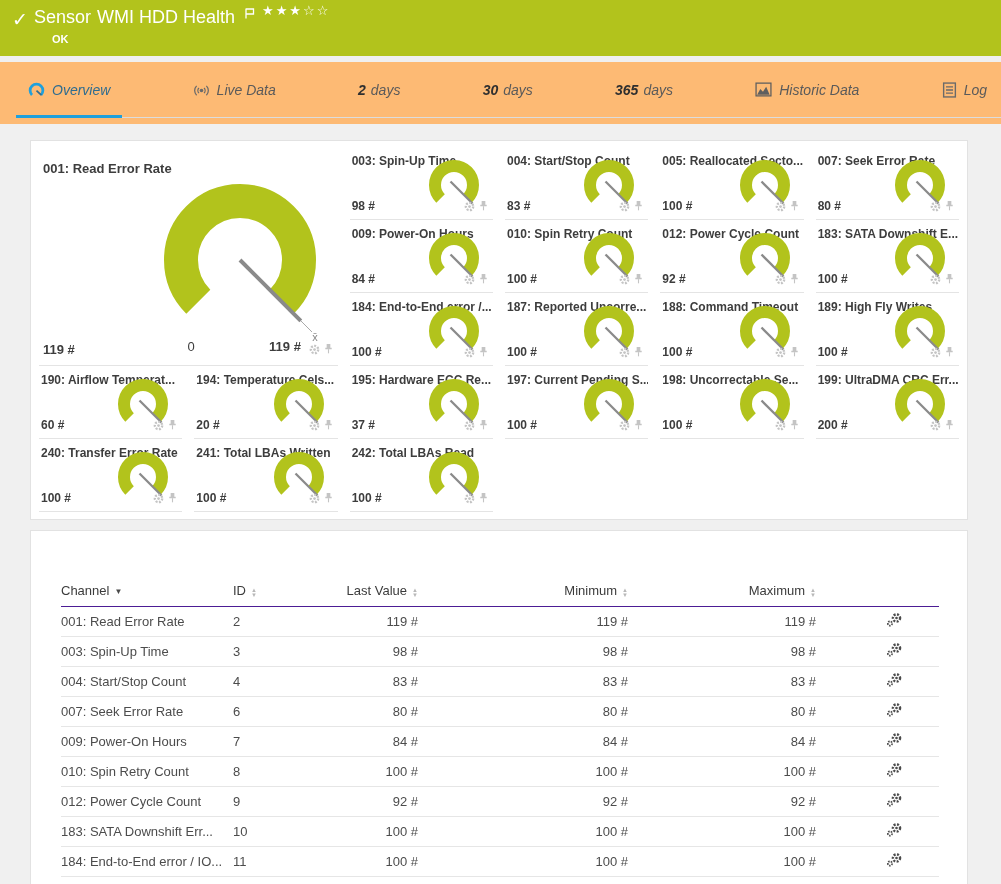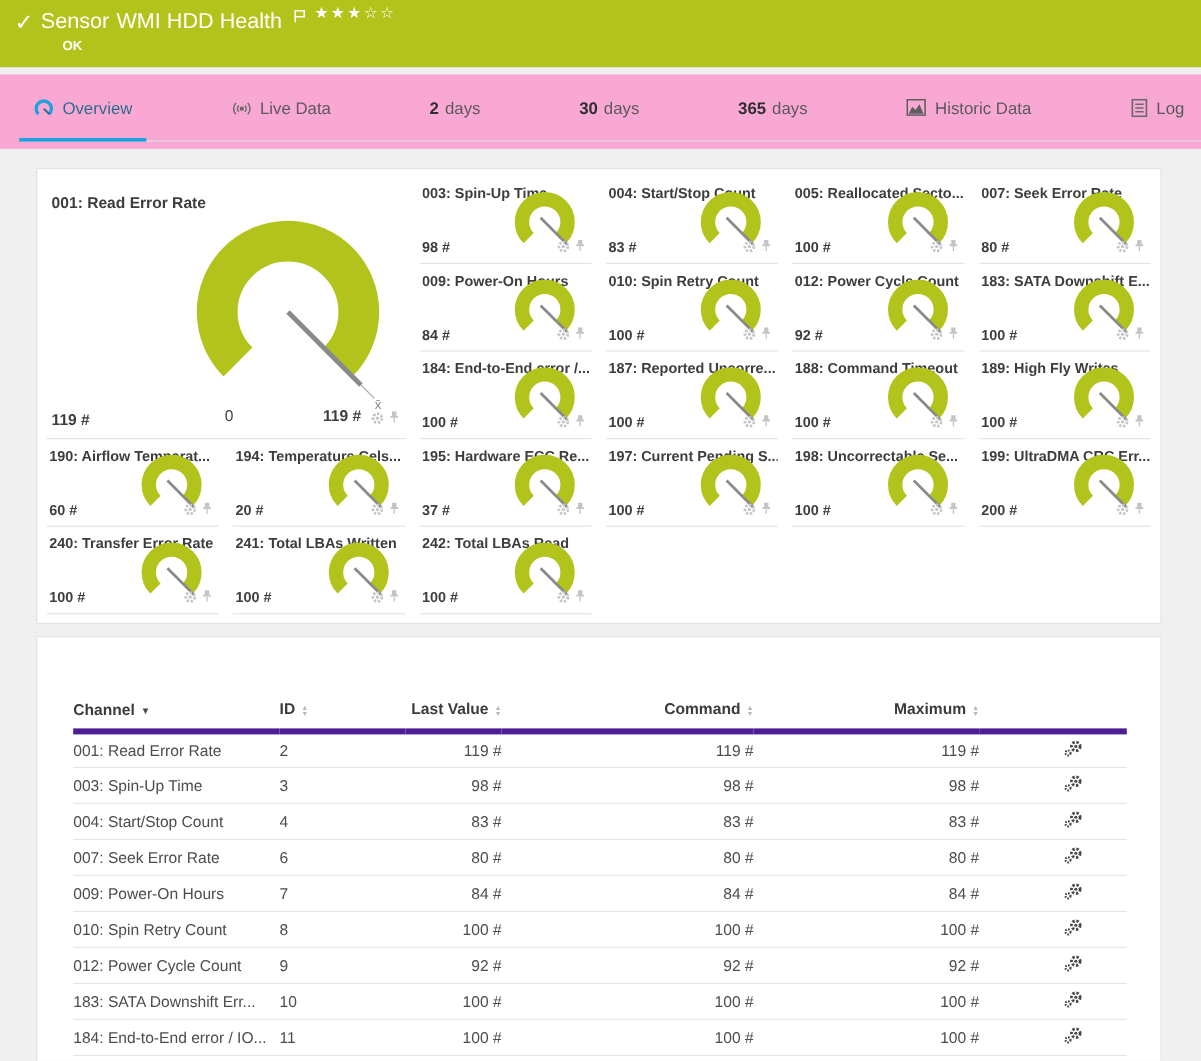--- a/index.html
+++ b/index.html
@@ -9,21 +9,21 @@
   
   .sensor-header { height:56px; background:#b2c31c; color:#fff; position:relative; }
   .sh-check { position:absolute; left:12px; top:8px; font-size:19px; font-weight:bold; }
   .sh-titleline { position:absolute; left:34px; top:7px; font-size:18px; white-space:nowrap; }
   .sh-sensorword { margin-right:6px; }
   .sh-flag { display:inline-block; vertical-align:top; margin:-3px 6px 0 8px; }
   .sh-stars { display:inline-block; vertical-align:top; margin-top:-4px; font-size:13px; letter-spacing:2px; }
   .sh-status { position:absolute; left:52px; top:33px; font-size:11px; font-weight:bold;text-align:center; }
 
   
-  .tabbar-wrap { background:#f9a8d4; height:62px; }
+  .tabbar-wrap { background:#fdba74; height:62px;font-style:italic; }
   .tabbar { margin-left:16px; height:56px; margin-top:6px; display:flex; align-items:center;
     justify-content:space-between; border-bottom:1px solid #dcdcdc; padding-right:2px; }
   .tab { position:relative; display:flex; align-items:center; height:100%; padding:0 12px;
     font-size:14px; color:#5a5a5a; cursor:pointer; white-space:nowrap; }
   .tab .tab-icon { display:inline-flex; margin-right:7px; }
   .tab b { color:#2f2f2f; margin-right:5px; font-weight:bold; }
   .tab.active { color:#2e6c8f; }
   .tab.active::after { content:""; position:absolute; left:0; right:0; bottom:-1px; height:3px; background:#1ea0dd; }
 
   
@@ -44,22 +44,22 @@
   .big-tile { grid-column:1 / span 2; grid-row:1 / span 3; }
   .big-title { position:absolute; top:14px; left:4px; font-size:13px; font-weight:bold; color:#3d3d3d; }
   .big-value { position:absolute; bottom:8px; left:4px; font-size:13px; font-weight:bold; color:#3d3d3d; }
   .big-gauge { position:absolute; top:18px; left:0; }
   .big-icons { position:absolute; bottom:6px; right:4px; display:flex; gap:3px; cursor:pointer; }
 
   
   table.channels { border-collapse:collapse; width:878px; table-layout:fixed; font-size:13px; }
   .channels col.c-name{width:172px}.channels col.c-id{width:105px}.channels col.c-last{width:80px}
   .channels col.c-min{width:210px}.channels col.c-max{width:188px}.channels col.c-act{width:123px}
-  .channels th { font-weight:bold; color:#3b3b3b; text-align:left; padding:6px 0 8px 0;
-    border-bottom:5px solid #4c1d95; cursor:pointer; white-space:nowrap;margin-top:40px; }
+  .channels th { font-weight:normal; color:#3b3b3b; text-align:left; padding:6px 0 8px 0;
+    border-bottom:1px solid #4c1d95; cursor:pointer; white-space:nowrap;margin-top:40px; }
   .channels th.r, .channels td.r { text-align:right; }
   .channels td { color:#4c4c4c; height:30px; border-bottom:1px solid #e6e6e6; padding:0;
     white-space:nowrap; overflow:hidden; }
   .channels td.act { padding-left:70px; }
   .sort-caret { display:inline-block; margin-left:5px; color:#4a4a4a; font-size:8px; vertical-align:1px; }
   .sort-both { display:inline-block; margin-left:5px; vertical-align:-2px; }
   .sort-both span { display:block; font-size:6px; line-height:5px; color:#b8b8b8; }
   .row-gear { cursor:pointer; display:inline-block; }
 </style>
 </head>
@@ -562,21 +562,21 @@
         <col class="c-last">
         <col class="c-min">
         <col class="c-max">
         <col class="c-act">
     </colgroup>
     <thead>
       <tr>
         <th><span>Channel</span><span class="sort-caret">▼</span></th>
         <th><span>ID</span><span class="sort-both"><span>▲</span><span>▼</span></span></th>
         <th class="r"><span>Last Value</span><span class="sort-both"><span>▲</span><span>▼</span></span></th>
-        <th class="r"><span>Command</span><span class="sort-both"><span>▲</span><span>▼</span></span></th>
+        <th class="r"><span>Minimum</span><span class="sort-both"><span>▲</span><span>▼</span></span></th>
         <th class="r"><span>Maximum</span><span class="sort-both"><span>▲</span><span>▼</span></span></th>
         <th></th>
       </tr>
     </thead>
     <tbody id="channelRows">
   <tr>
     <td>001: Read Error Rate</td>
     <td>2</td>
     <td class="r">119 #</td>
     <td class="r">119 #</td>

